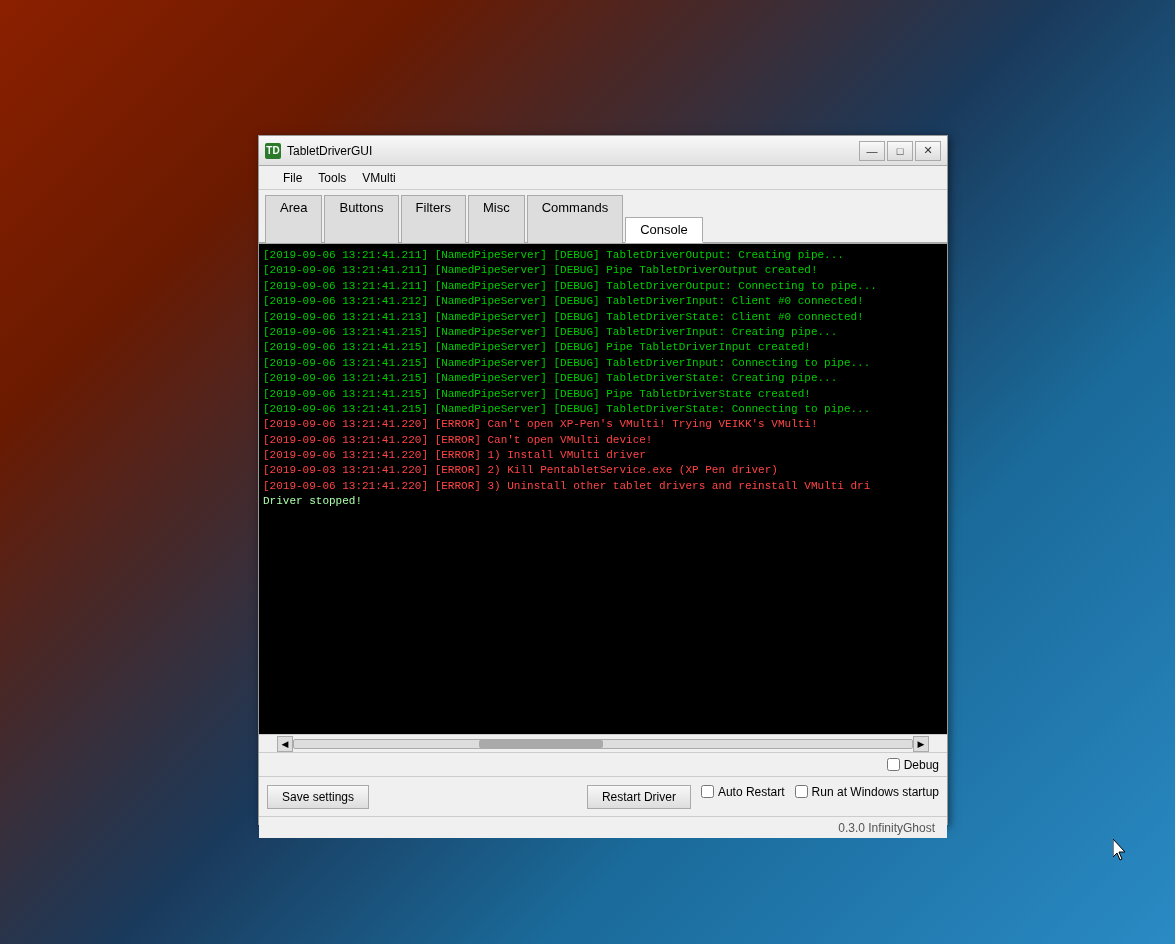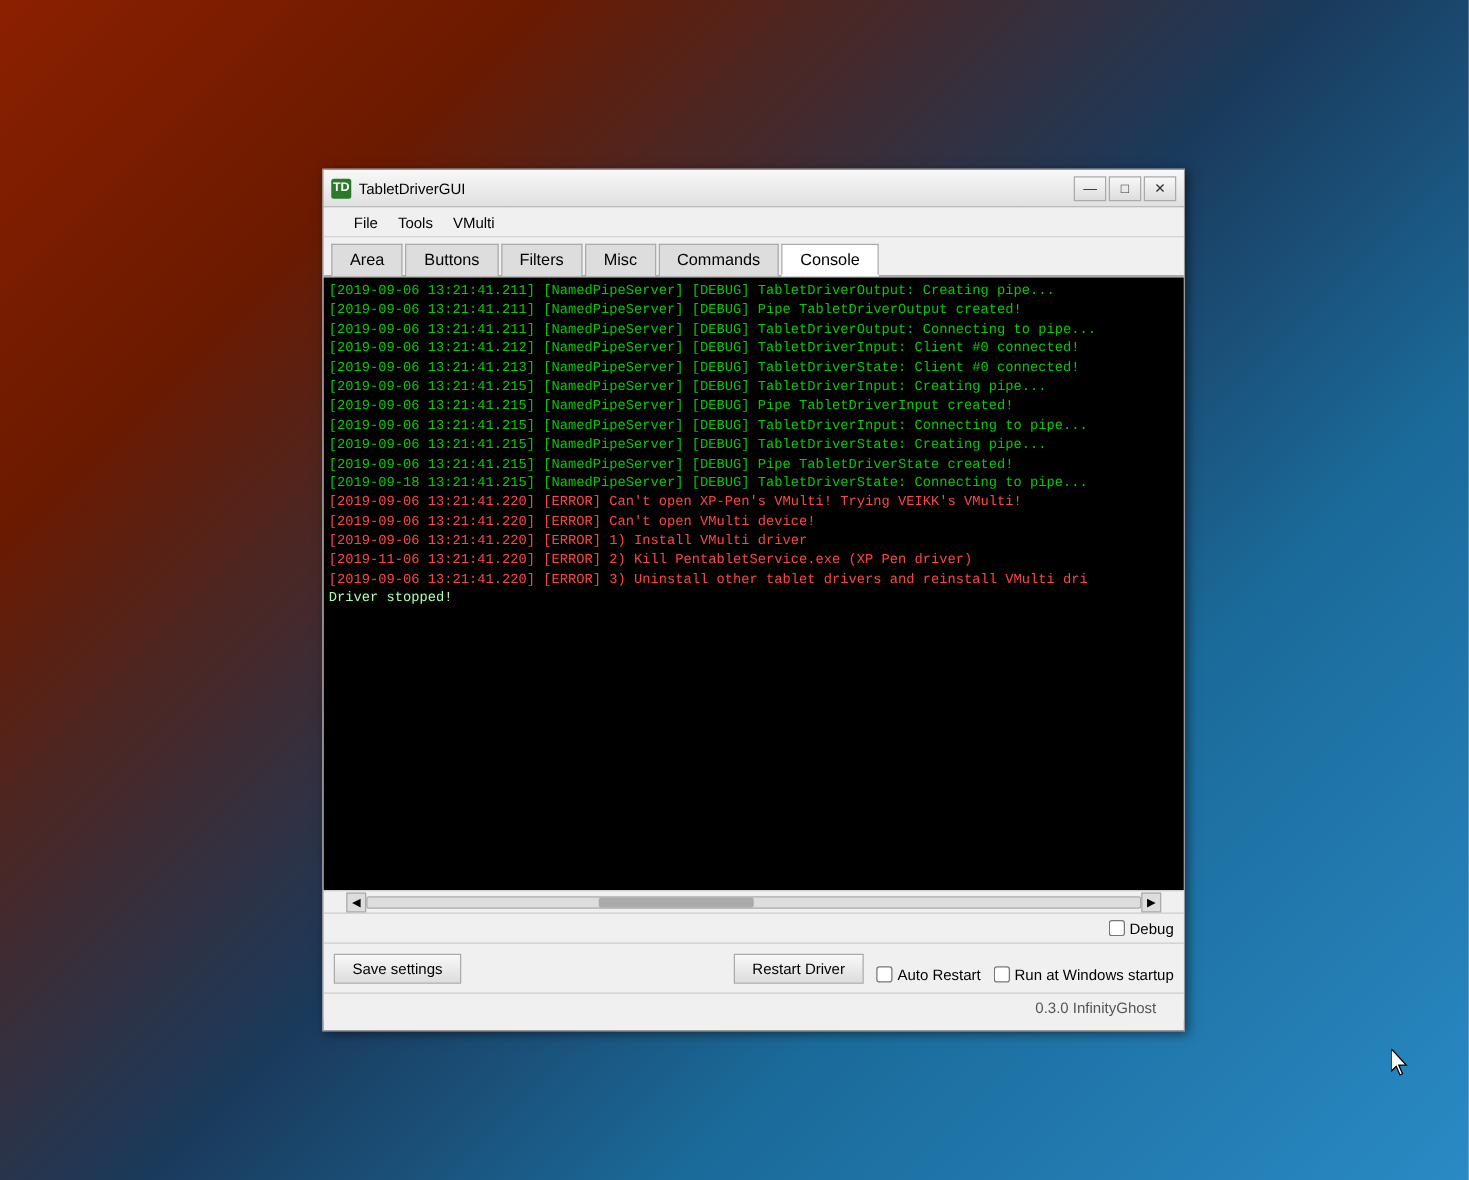--- a/index.html
+++ b/index.html
@@ -117,20 +117,21 @@
       color: #000000;
       position: relative;
       bottom: -1px;
     }
 
     .tab.active {
       background: #fff;
       border-bottom: 2px solid #fff;
       font-weight: normal;
       z-index: 1;
+      margin-top: 22px;
     }
 
     
     .console-area {
       background: #000000;
       color: #00ff00;
       font-family: 'Courier New', Courier, monospace;
       font-size: 11px;
       padding: 4px;
       overflow: hidden;
@@ -213,21 +214,21 @@
       border-top: 1px solid #ccc;
       display: flex;
       align-items: center;
       padding: 0 8px;
       gap: 8px;
     }
 
     .footer-right {
       margin-left: auto;
       display: flex;
-      align-items: flex-end;
+      align-items: flex-start;
       gap: 10px;
       padding-left: 42px;
     }
 
     .btn {
       padding: 4px 14px;
       background: linear-gradient(to bottom, #f8f8f8, #ddd);
       border: 1px solid #aaa;
       cursor: pointer;
       font-size: 12px;
@@ -252,21 +253,21 @@
       height: 13px;
     }
 
     
     .statusbar {
       height: 22px;
       background: #f0f0f0;
       border-top: 1px solid #ccc;
       display: flex;
       align-items: center;
-      padding: 0 22px;
+      padding: 0 12px;
     }
 
     
     .cursor {
       position: absolute;
       bottom: 85px;
       right: 50px;
       width: 12px;
       height: 20px;
       pointer-events: none;
@@ -311,25 +312,25 @@
   <span class="console-line debug">[2019-09-06 13:21:41.211] [NamedPipeServer] [DEBUG] TabletDriverOutput: Creating pipe...</span>
       <span class="console-line debug">[2019-09-06 13:21:41.211] [NamedPipeServer] [DEBUG] Pipe TabletDriverOutput created!</span>
       <span class="console-line debug">[2019-09-06 13:21:41.211] [NamedPipeServer] [DEBUG] TabletDriverOutput: Connecting to pipe...</span>
       <span class="console-line debug">[2019-09-06 13:21:41.212] [NamedPipeServer] [DEBUG] TabletDriverInput: Client #0 connected!</span>
       <span class="console-line debug">[2019-09-06 13:21:41.213] [NamedPipeServer] [DEBUG] TabletDriverState: Client #0 connected!</span>
       <span class="console-line debug">[2019-09-06 13:21:41.215] [NamedPipeServer] [DEBUG] TabletDriverInput: Creating pipe...</span>
       <span class="console-line debug">[2019-09-06 13:21:41.215] [NamedPipeServer] [DEBUG] Pipe TabletDriverInput created!</span>
       <span class="console-line debug">[2019-09-06 13:21:41.215] [NamedPipeServer] [DEBUG] TabletDriverInput: Connecting to pipe...</span>
       <span class="console-line debug">[2019-09-06 13:21:41.215] [NamedPipeServer] [DEBUG] TabletDriverState: Creating pipe...</span>
       <span class="console-line debug">[2019-09-06 13:21:41.215] [NamedPipeServer] [DEBUG] Pipe TabletDriverState created!</span>
-      <span class="console-line debug">[2019-09-18 13:21:41.215] [NamedPipeServer] [DEBUG] TabletDriverState: Connecting to pipe...</span>
+      <span class="console-line debug">[2019-09-06 13:21:41.215] [NamedPipeServer] [DEBUG] TabletDriverState: Connecting to pipe...</span>
       <span class="console-line error">[2019-09-06 13:21:41.220] [ERROR] Can't open XP-Pen's VMulti! Trying VEIKK's VMulti!</span>
       <span class="console-line error">[2019-09-06 13:21:41.220] [ERROR] Can't open VMulti device!</span>
       <span class="console-line error">[2019-09-06 13:21:41.220] [ERROR] 1) Install VMulti driver</span>
-      <span class="console-line error">[2019-11-06 13:21:41.220] [ERROR] 2) Kill PentabletService.exe (XP Pen driver)</span>
+      <span class="console-line error">[2019-09-03 13:21:41.220] [ERROR] 2) Kill PentabletService.exe (XP Pen driver)</span>
       <span class="console-line error">[2019-09-06 13:21:41.220] [ERROR] 3) Uninstall other tablet drivers and reinstall VMulti dri</span>
       <span class="console-line plain">Driver stopped!</span>
     </div>
 
   <div class="scrollbar-area">
     <div class="scrollbar-arrow">◀</div>
     <div class="scrollbar-track">
       <div class="scrollbar-thumb"></div>
     </div>
     <div class="scrollbar-arrow">▶</div>

